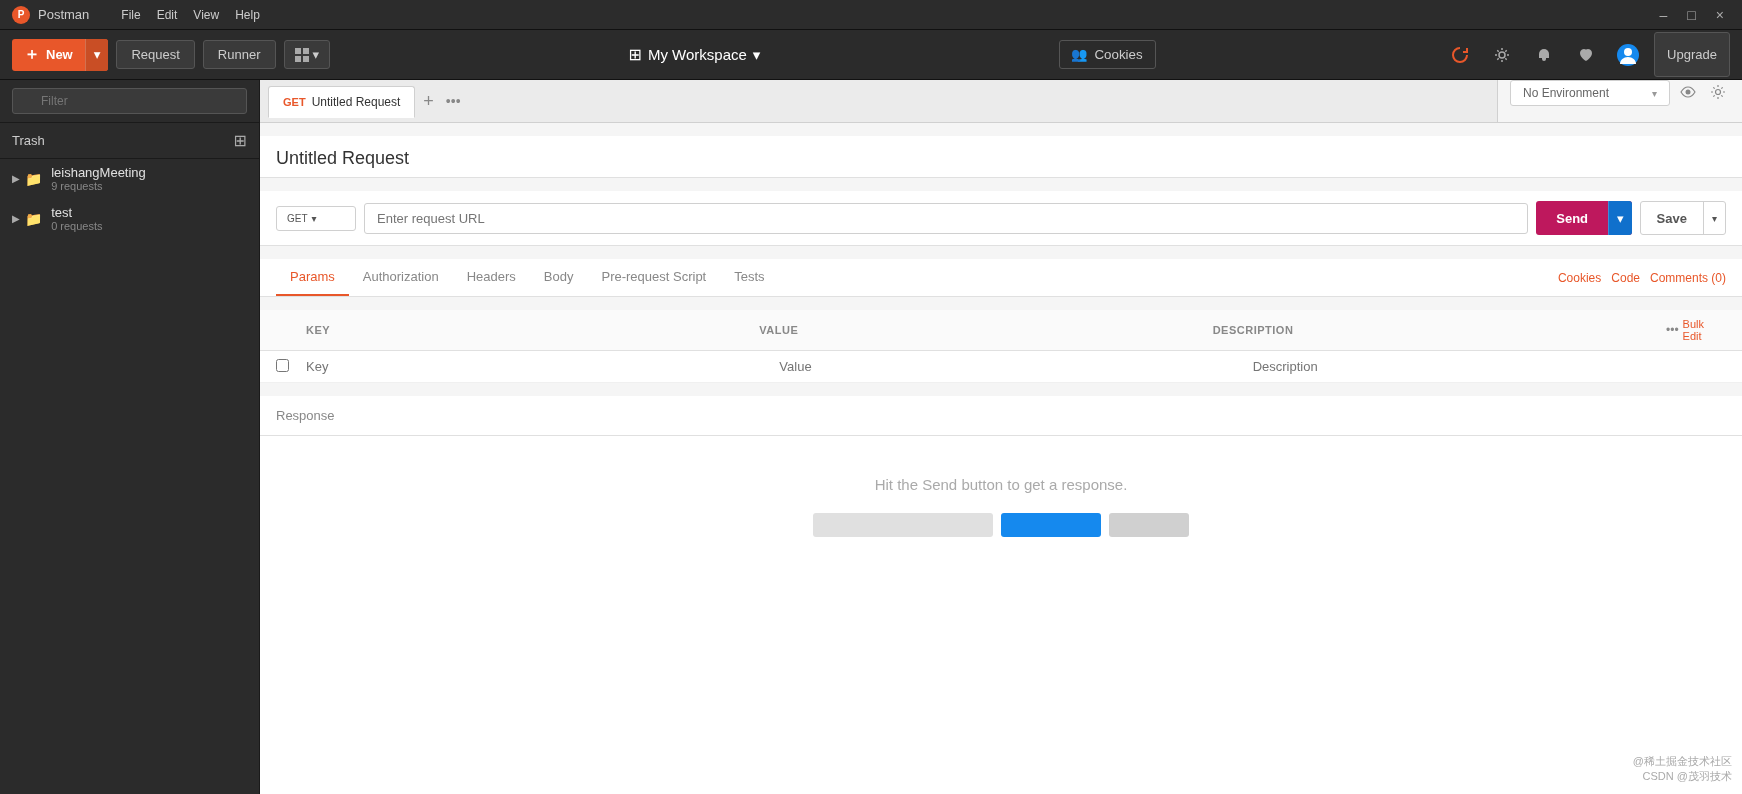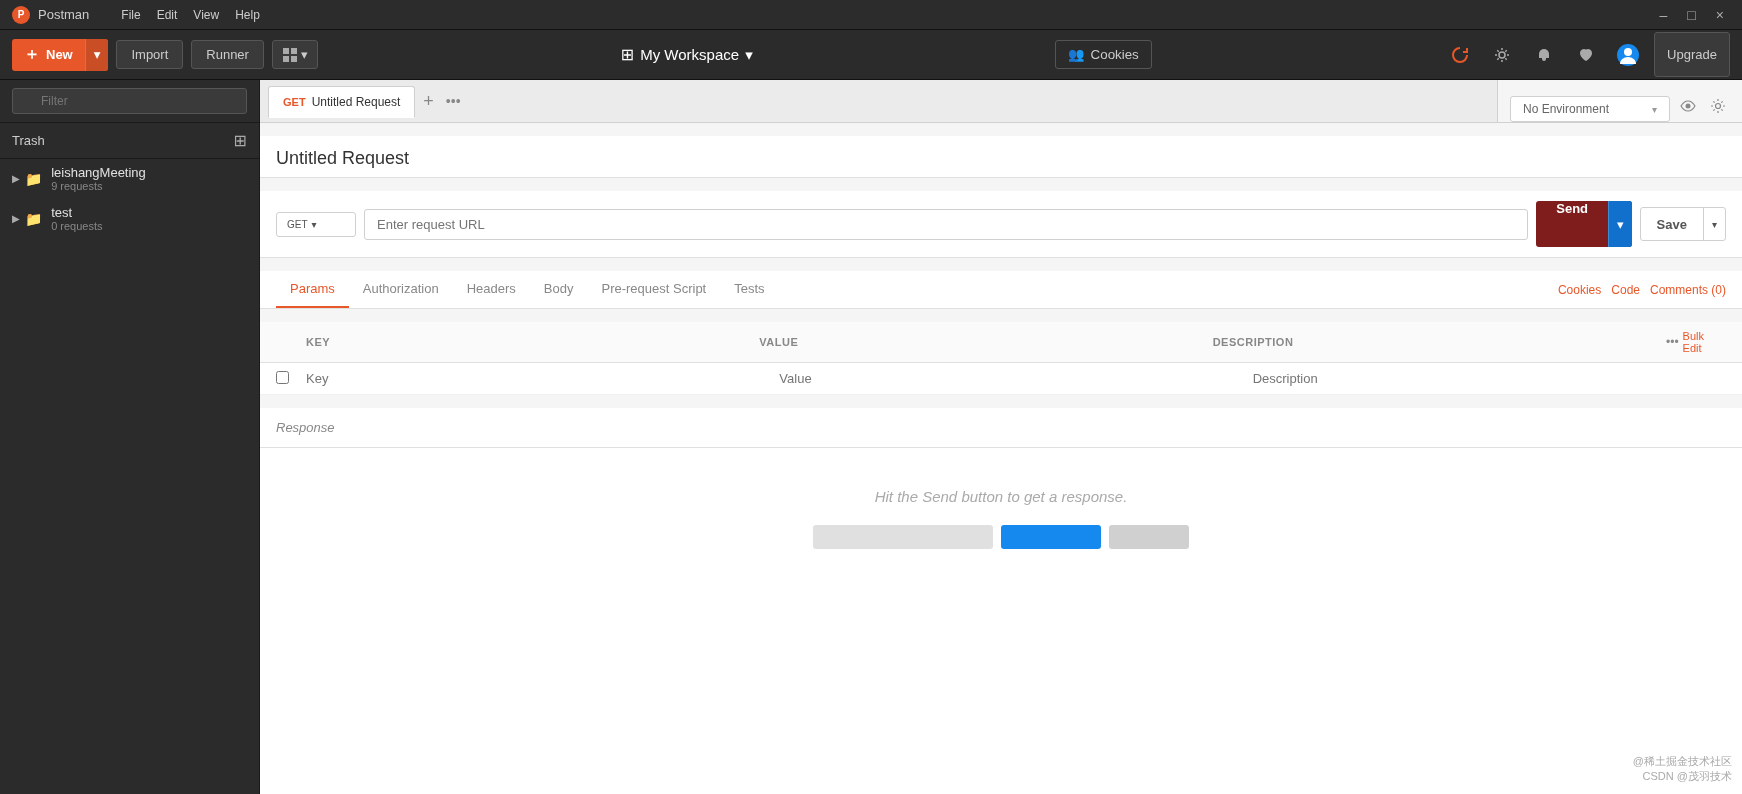--- a/index.html
+++ b/index.html
@@ -137,22 +137,22 @@
       display: flex; align-items: center; gap: 4px; background: white;
       border: 1px solid #d0d0d0; border-radius: 3px; padding: 6px 10px;
       cursor: pointer; min-width: 80px; color: #333; font-size: 13px;
     }
     .method-select span { color: #555; font-size: 10px; }
     .url-input {
       flex: 1; background: white; border: 1px solid #d0d0d0; border-radius: 3px;
       padding: 7px 12px; font-size: 13px; color: #b91c1c; outline: none;
     }
     .send-btn {
-      display: flex; align-items: flex-start; gap: 0; height: 46px;
-      background: #7f1d1d; border: none; border-radius: 3px; cursor: pointer; overflow: hidden;
+      display: flex; align-items: center; gap: 0; height: 34px;
+      background: #be185d; border: none; border-radius: 3px; cursor: pointer; overflow: hidden;
     }
     .send-main { color: white; font-size: 13px; font-weight: 600; padding: 0 20px; }
     .send-arrow { background: #1070cc; color: white; padding: 0 8px; height: 100%; display: flex; align-items: center; border-left: 1px solid rgba(255,255,255,0.2); }
     .save-btn {
       display: flex; align-items: center; gap: 0; height: 34px;
       background: white; border: 1px solid #d0d0d0; border-radius: 3px; cursor: pointer; overflow: hidden;
     }
     .save-main { color: #555; font-size: 13px; font-weight: 600; padding: 0 16px; }
     .save-arrow { color: #555; padding: 0 8px; height: 100%; display: flex; align-items: center; border-left: 1px solid #d0d0d0; font-size: 10px; }
     .env-dropdown {
@@ -240,21 +240,21 @@
 </div>
 
 <div class="toolbar">
   <button class="btn-new">
     <div class="btn-new-main">
       <span class="plus-icon">＋</span>
       <span>New</span>
     </div>
     <div class="btn-new-arrow">▾</div>
   </button>
-  <button class="btn-import">Import</button>
+  <button class="btn-import">Request</button>
   <button class="btn-runner">Runner</button>
   <div class="btn-icon-group">
     <svg width="14" height="14" viewBox="0 0 14 14" fill="#aaa">
         <rect x="0" y="0" width="6" height="6"></rect>
         <rect x="8" y="0" width="6" height="6"></rect>
         <rect x="0" y="8" width="6" height="6"></rect>
         <rect x="8" y="8" width="6" height="6"></rect>
       </svg>
     <span>▾</span>
   </div>
@@ -344,21 +344,21 @@
 
     <div style="background:#ebebeb; border-bottom:1px solid #d0d0d0; display:flex; align-items:stretch; justify-content:space-between;">
       <div class="tab-bar" style="border-bottom:none; flex:1;">
         <div class="request-tab">
           <span class="method-label">GET</span>
           <span class="tab-name">Untitled Request</span>
         </div>
         <span class="tab-add-btn">+</span>
         <span class="tab-more-btn">•••</span>
       </div>
-      <div style="display:flex; align-items:flex-end; gap:6px; padding:0 12px; background:#f5f5f5; border-left:1px solid #d0d0d0;">
+      <div style="display:flex; align-items:flex-start; gap:6px; padding:0 12px; background:#f5f5f5; border-left:1px solid #d0d0d0;">
         <div class="env-dropdown">
           <span>No Environment</span>
           <span style="font-size:10px; color:#999; margin-left:12px;">▾</span>
         </div>
         <div class="env-icon-btn">
           <svg width="16" height="16" viewBox="0 0 16 16" fill="#888">
               <path d="M1 8s3-5 7-5 7 5 7 5-3 5-7 5-7-5-7-5z" stroke="#888" stroke-width="1.2" fill="none"></path>
               <circle cx="8" cy="8" r="2.5" fill="#888"></circle>
             </svg>
         </div>
@@ -425,21 +425,21 @@
         </div>
         <div class="val-col">
           <input class="param-input" type="text" placeholder="Value" style="">
         </div>
         <div class="desc-col">
           <input class="param-input" type="text" placeholder="Description" style="">
         </div>
       </div>
     </div>
 
-    <div style="background:white; flex:1; overflow:auto;font-style:italic;">
+    <div style="background:white; flex:1; overflow:auto;">
       <div style="padding:12px 16px; border-bottom:1px solid #e0e0e0;">
         <span class="response-label">Response</span>
       </div>
       <div class="response-empty">
         <div class="response-empty-text">Hit the Send button to get a response.</div>
         <div class="response-mock-bar">
           <div class="mock-bar-grey"></div>
           <div class="mock-bar-blue"></div>
           <div class="mock-bar-light"></div>
         </div>

